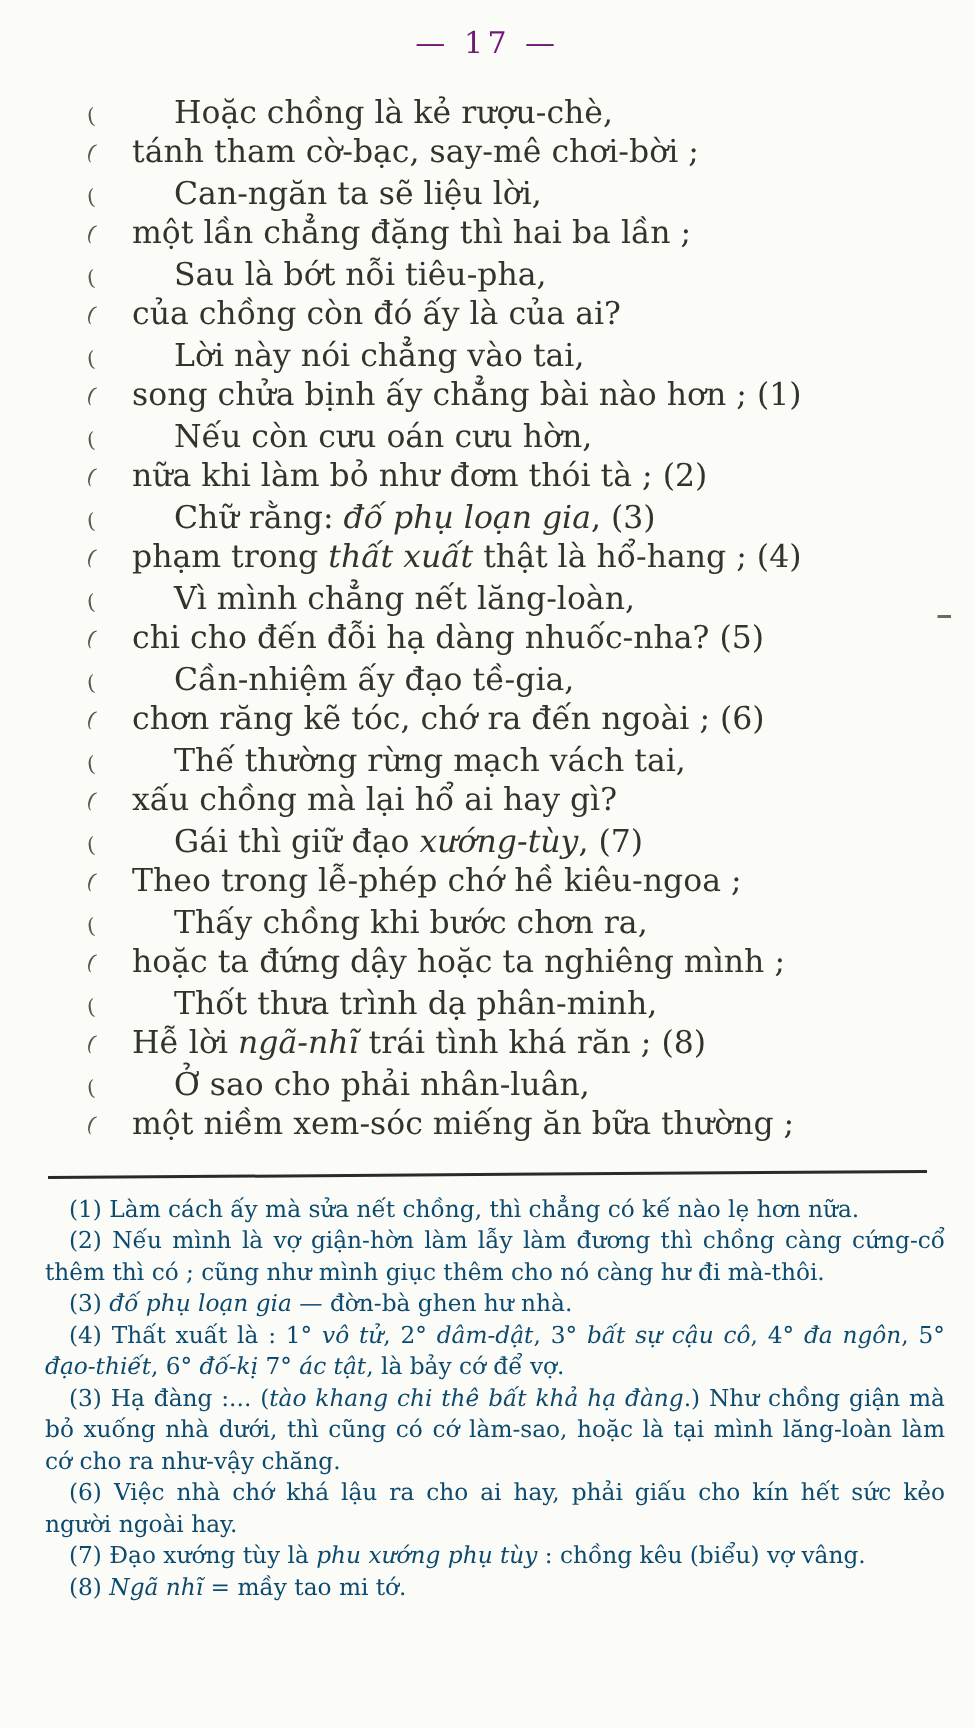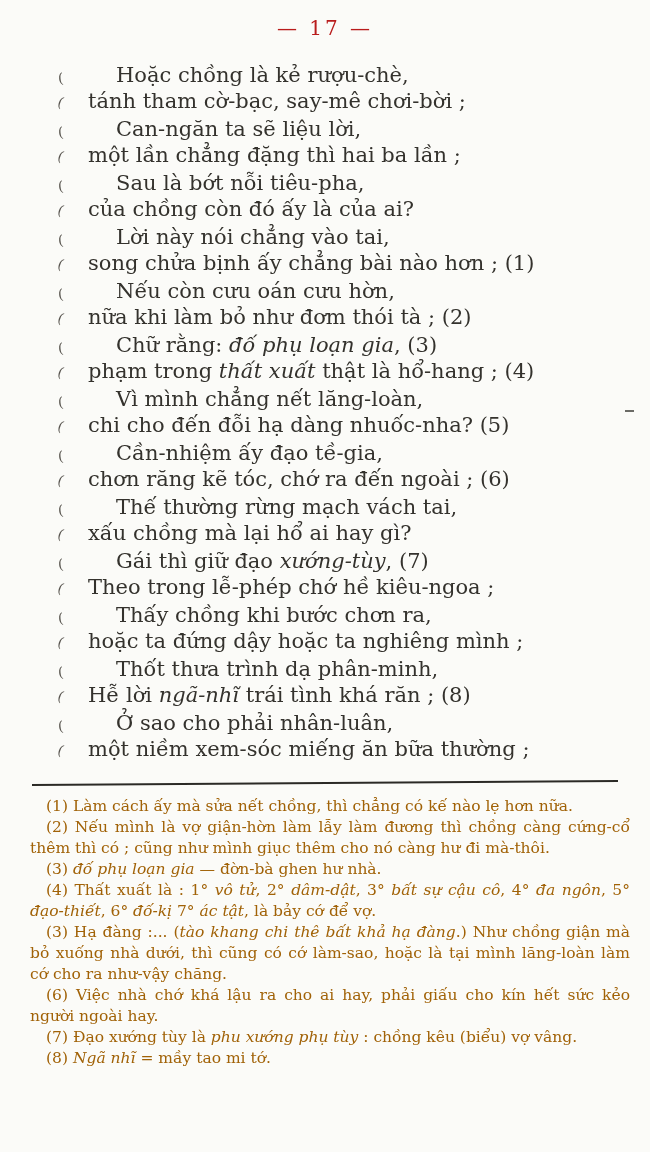--- a/index.html
+++ b/index.html
@@ -9,21 +9,21 @@
     color:#2e2c29;
     font-family:"DejaVu Serif", serif;
     overflow:hidden;
     position:relative;
   }
   .page-number{
     text-align:center;
     margin-top:16px;
     font-size:20px;
     letter-spacing:3px;
-    color:#b91c1c;
+    color:#701a75;
   }
   .poem{
     margin:22px 0 0 58px;
   }
   .couplet{
     display:flex;
     margin-bottom:2px;
   }
   .brace{
     width:30px;
@@ -52,21 +52,21 @@
     border:none;
     border-top:2px solid #2b2a26;
     width:586px;
     margin:20px 0 12px 32px;
     transform:rotate(-0.4deg);
   }
   .footnotes{
     margin:0 20px 0 30px;
     font-size:15.5px;
     line-height:21px;
-    color:#a16207;
+    color:#0c4a6e;
   }
   .fn{
     margin:0;
     text-indent:16px;
     text-align:justify;
   }
   .caption{
     position:absolute;
     top:1154px;
     left:0;

